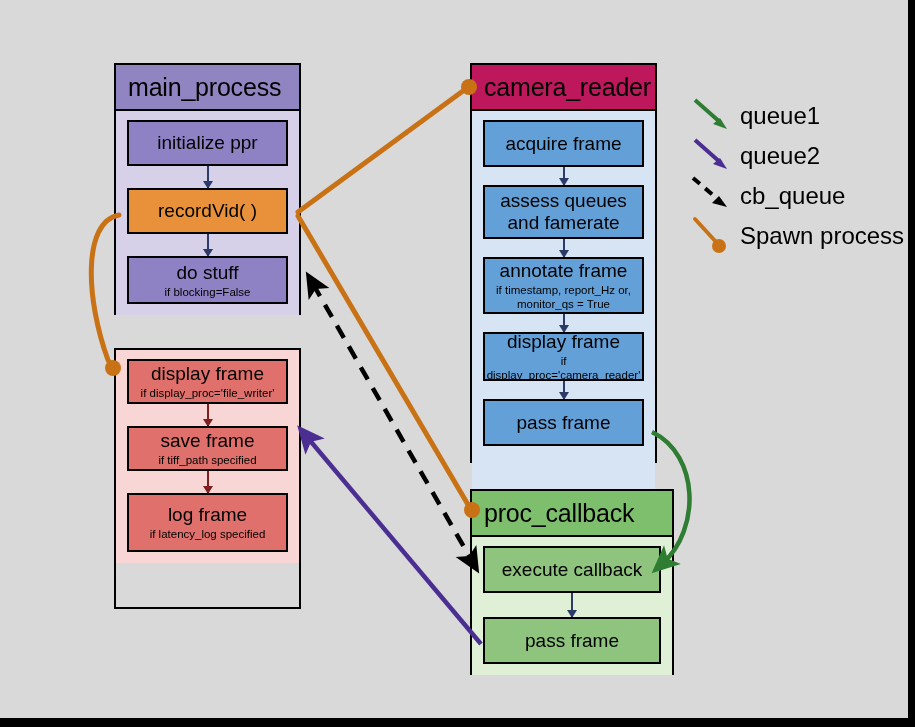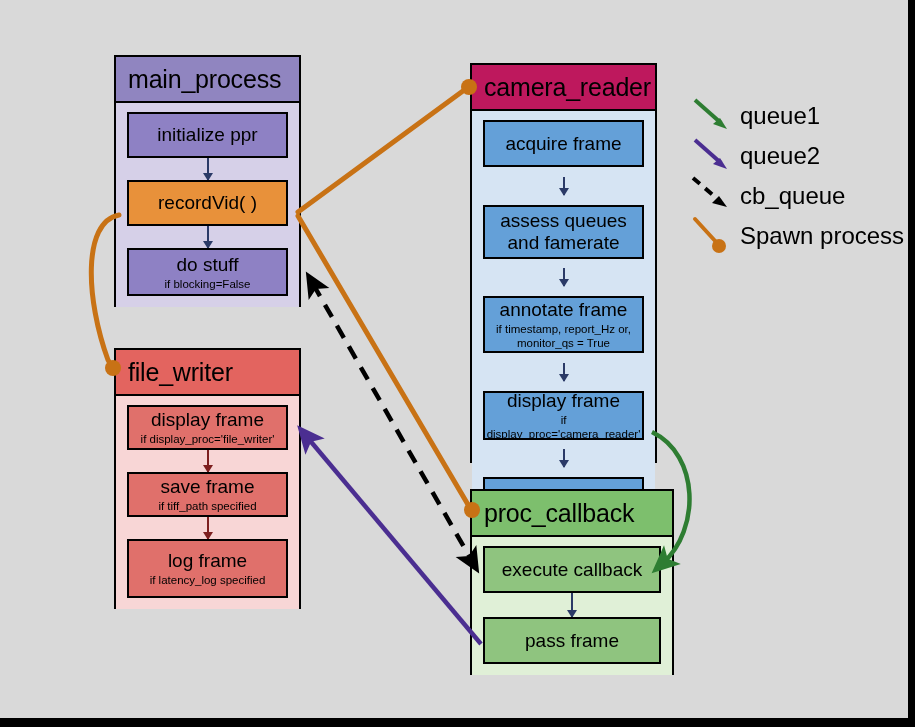--- a/index.html
+++ b/index.html
@@ -164,41 +164,41 @@
 
     <g>
       <line x1="481" y1="644" x2="307" y2="437" stroke="#4b2e91" stroke-width="4.5" marker-end="url(#ah-purple)"></line>
     </g>
 
     <g>
       <line x1="313" y1="284" x2="472" y2="561" stroke="#000000" stroke-width="4.5" stroke-dasharray="14,10" marker-end="url(#ah-black)" marker-start="url(#ah-black-start)"></line>
     </g>
   </svg>
 
-  <div class="proc" style="left:114px; top:55px; width:187px; height:252px;">
+  <div class="proc" style="left:114px; top:63px; width:187px; height:252px;">
     <div class="proc-header" style="background:#9085c0;">main_process</div>
     <div class="proc-body" style="background:#d6d0e8; height:204px;">
       <div class="node" style="background:#8e81c4; height:48px;">
         <div class="main">initialize ppr</div>
       </div>
       <div class="connector" style="height:22px;"></div>
       <div class="node" style="background:#e8913a; height:48px;">
         <div class="main">recordVid( )</div>
       </div>
       <div class="connector" style="height:22px;"></div>
       <div class="node" style="background:#8e81c4; height:50px;">
         <div class="main">do stuff</div>
         <div class="sub">if blocking=False</div>
       </div>
     </div>
   </div>
 
   <div class="proc" style="left:470px; top:63px; width:187px; height:400px;">
     <div class="proc-header" style="background:#be185d;">camera_reader</div>
-    <div class="proc-body" style="background:#d6e4f3; height:424px;justify-content:space-between;">
+    <div class="proc-body" style="background:#d6e4f3; height:424px;">
       <div class="node" style="background:#64a0d8; height:47px;">
         <div class="main">acquire frame</div>
       </div>
       <div class="connector" style="height:18px;"></div>
       <div class="node" style="background:#64a0d8; height:54px;">
         <div class="main">assess queues</div>
         <div class="main">and famerate</div>
       </div>
       <div class="connector" style="height:18px;"></div>
       <div class="node" style="background:#64a0d8; height:57px;">
@@ -212,21 +212,20 @@
         <div class="sub">if display_proc='camera_reader'</div>
       </div>
       <div class="connector" style="height:18px;"></div>
       <div class="node" style="background:#64a0d8; height:47px;">
         <div class="main">pass frame</div>
       </div>
     </div>
   </div>
 
   <div class="proc" style="left:114px; top:348px; width:187px; height:261px;">
-    <div class="proc-header" style="background:#e3645f;">file_writer</div>
     <div class="proc-body" style="background:#f8d6d6; height:213px;">
       <div class="node" style="background:#e0706b; height:50px;">
         <div class="main">display frame</div>
         <div class="sub">if display_proc='file_writer'</div>
       </div>
       <div class="connector red" style="height:22px;"></div>
       <div class="node" style="background:#e0706b; height:50px;">
         <div class="main">save frame</div>
         <div class="sub">if tiff_path specified</div>
       </div>

